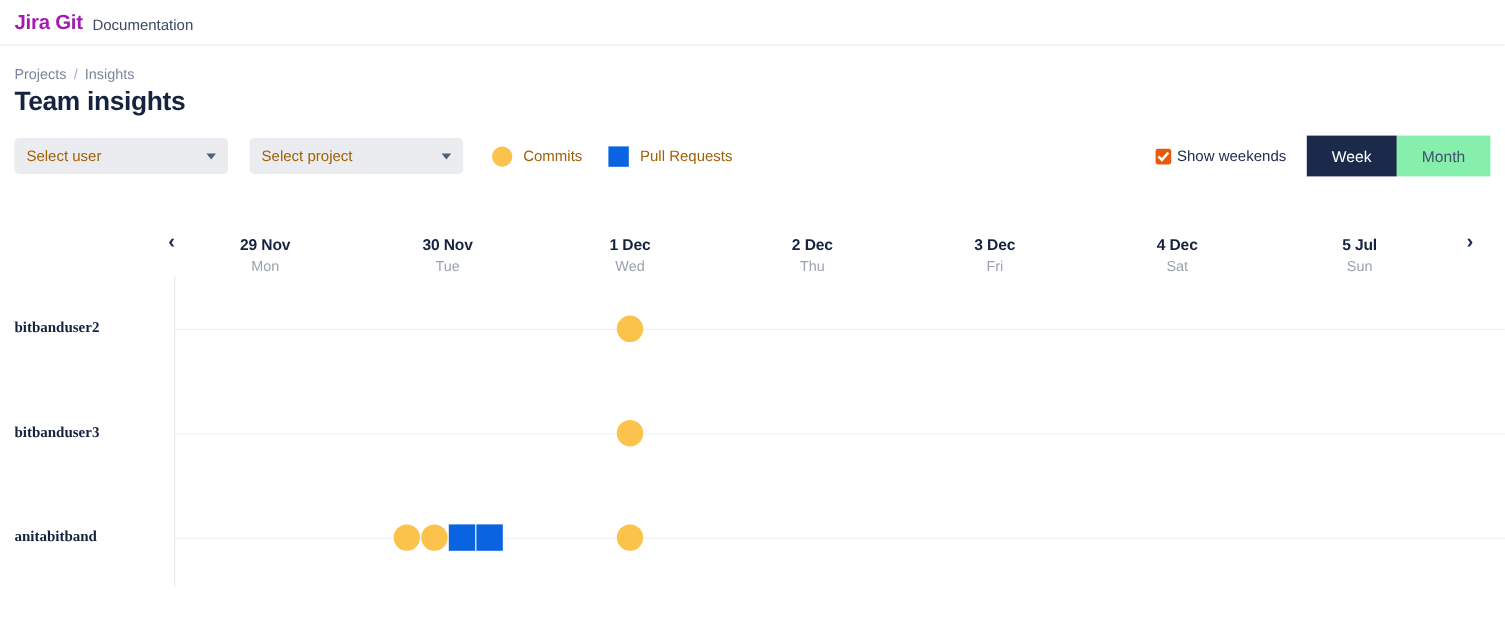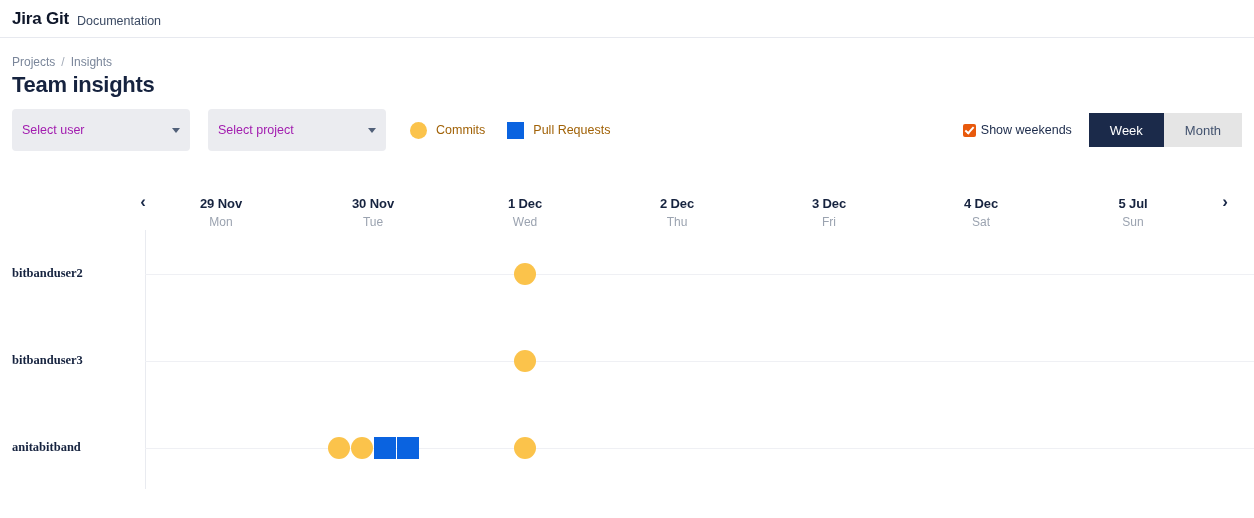--- a/index.html
+++ b/index.html
@@ -16,21 +16,21 @@
     height: 38px;
     border-bottom: 1px solid #E7E9EF;
     display: flex;
     align-items: center;
     padding-left: 12px;
     gap: 8px;
   }
   .brand {
     font-size: 17px;
     font-weight: 700;
-    color: #0f172a;
+    color: #a21caf;
     letter-spacing: -0.2px;
   }
   .brand-sub {
     font-size: 12.5px;
     color: #3B4A63;
     position: relative;
     top: 2px;
   }
 
   
@@ -59,29 +59,29 @@
   .toolbar {
     margin-top: 15px;
     height: 34px;
     padding: 0 12px 0 12px;
     display: flex;
     align-items: center;
     position: relative;
   }
   .select {
     width: 178px;
-    height: 42px;
+    height: 30px;
     background: #EBECF0;
     border: none;
     border-radius: 4px;
     display: flex;
     align-items: center;
     padding: 0 10px;
     font-size: 12.5px;
-    color: #a21caf;
+    color: #a16207;
     position: relative;
     cursor: pointer;
   }
   .select + .select { margin-left: 18px; }
   .select .caret {
     position: absolute;
     right: 10px;
     width: 0; height: 0;
     border-left: 4px solid transparent;
     border-right: 4px solid transparent;
@@ -146,21 +146,21 @@
     padding: 0 21px;
     font-size: 13px;
     border: none;
     font-family: inherit;
     cursor: pointer;
     display: flex;
     align-items: center;
     justify-content: center;
   }
   .btn.active { background: #1B2A4A; color: #ffffff; }
-  .btn.inactive { background: #e5e5e5; color: #42526E; }
+  .btn.inactive { background: #86efac; color: #42526E; }
 
   
   .cal {
     position: absolute;
     left: 0; top: 176px;
     width: 1254px; height: 342px;
   }
   .days-row {
     position: absolute;
     left: 0; top: 0;

